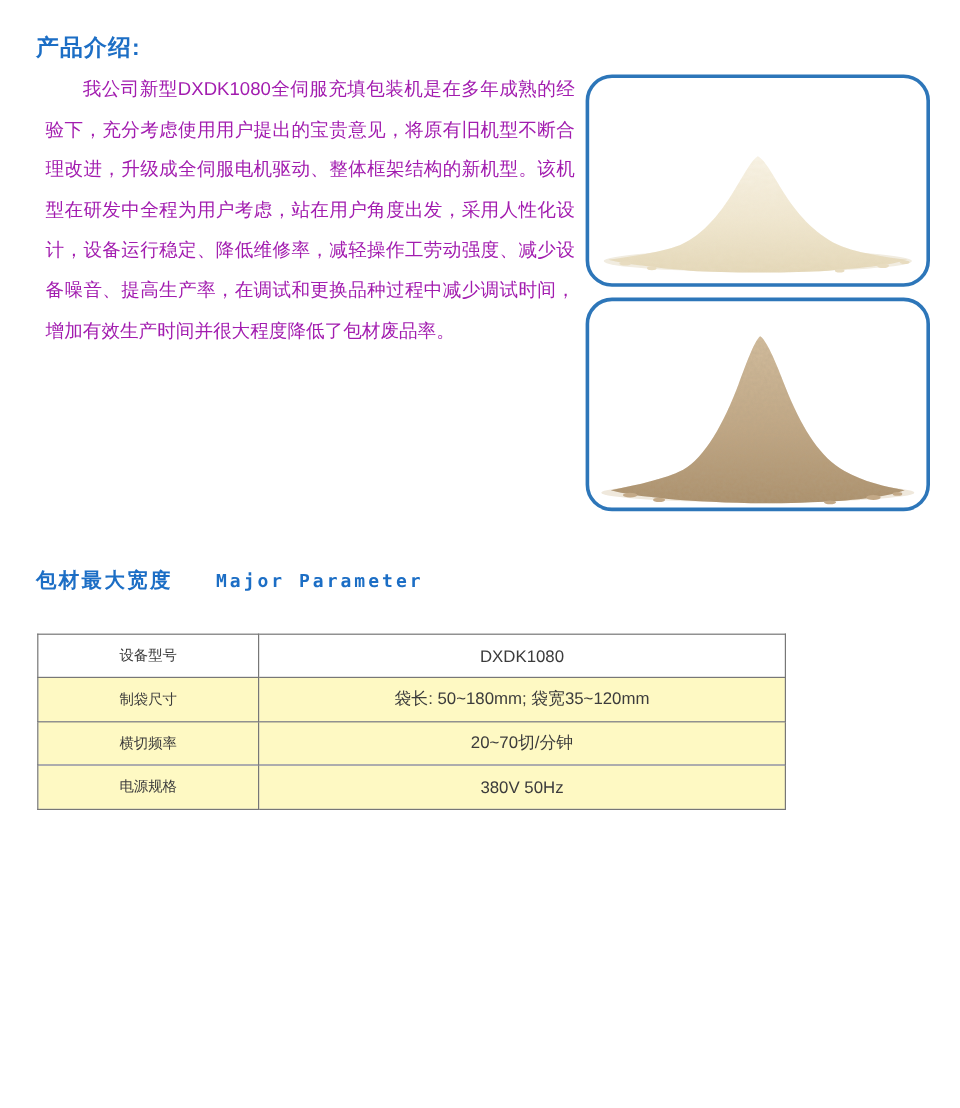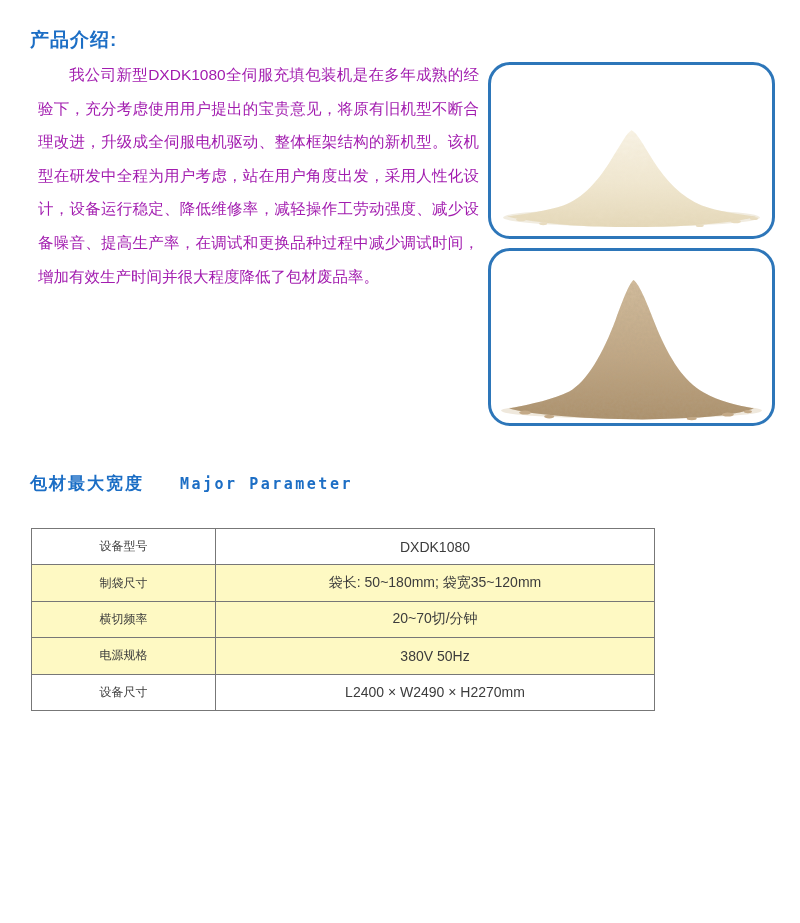--- a/index.html
+++ b/index.html
@@ -138,20 +138,16 @@
           <td class="value-cell">袋长: 50~180mm; 袋宽35~120mm</td>
         </tr>
         <tr class="gray">
           <td class="label-cell">横切频率</td>
           <td class="value-cell">20~70切/分钟</td>
         </tr>
         <tr class="gray">
           <td class="label-cell">电源规格</td>
           <td class="value-cell">380V 50Hz</td>
         </tr>
-        <tr class="white">
-          <td class="label-cell">设备尺寸</td>
-          <td class="value-cell">L2400 × W2490 × H2270mm</td>
-        </tr>
       </tbody>
   </table>
 
 </div>
 
 </body></html>

